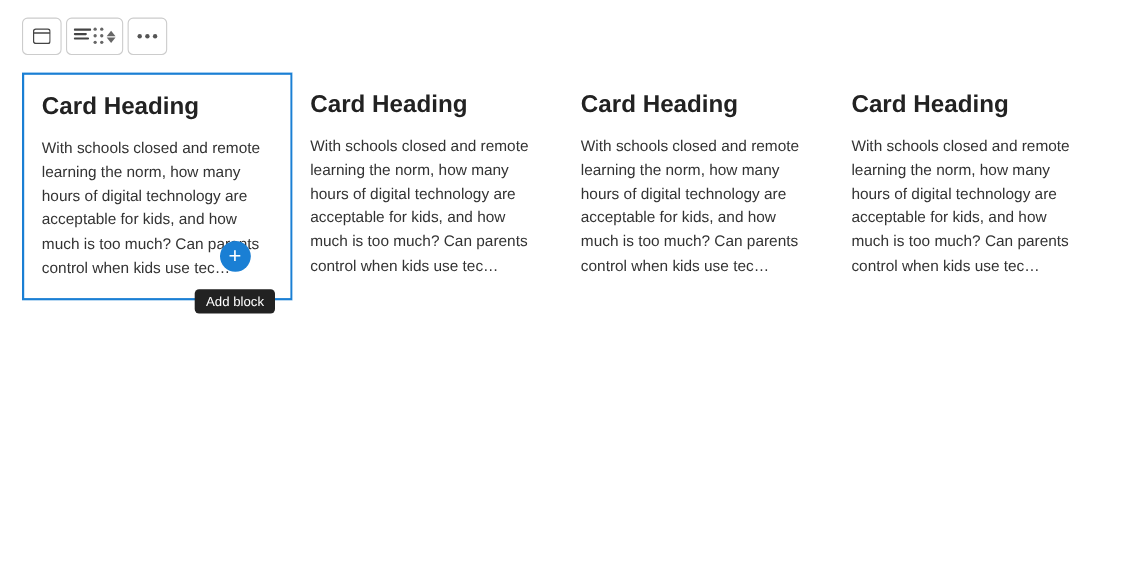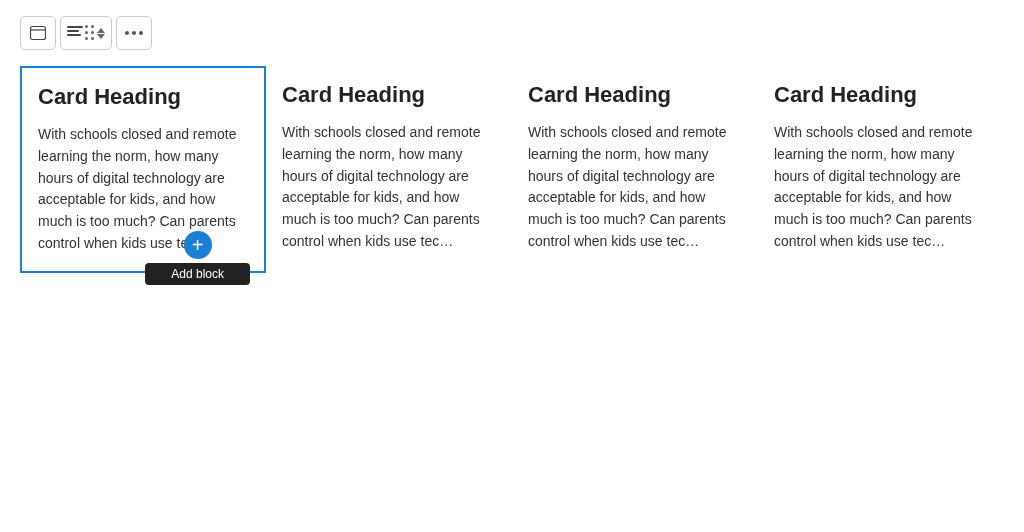--- a/index.html
+++ b/index.html
@@ -160,23 +160,23 @@
       font-size: 20px;
       font-weight: 300;
       line-height: 1;
       border: none;
     }
 
     .add-block-tooltip {
       background: #222;
       color: #fff;
       font-size: 12px;
-      padding: 4px 26px;
+      padding: 4px 10px;
       border-radius: 4px;
-      margin-top: 4px;
+      margin-top: 16px;
       white-space: nowrap;
     }
   </style>
 </head>
 <body>
 
 <div class="toolbar">
 
   <button class="toolbar-btn single" title="Browser">
     <svg viewBox="0 0 16 14" xmlns="http://www.w3.org/2000/svg">

